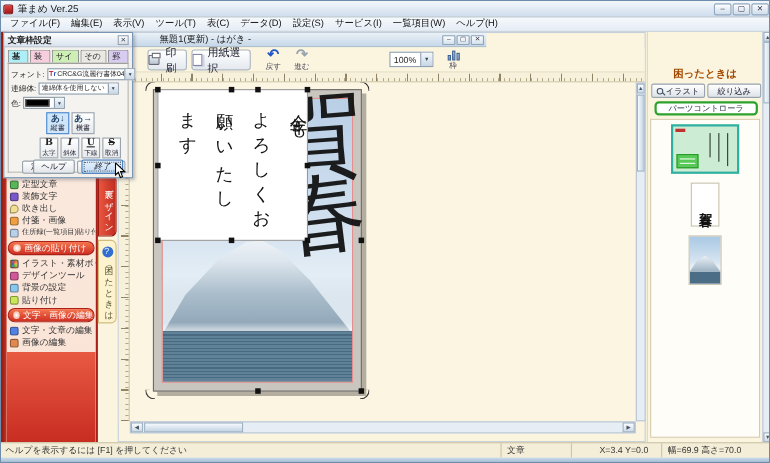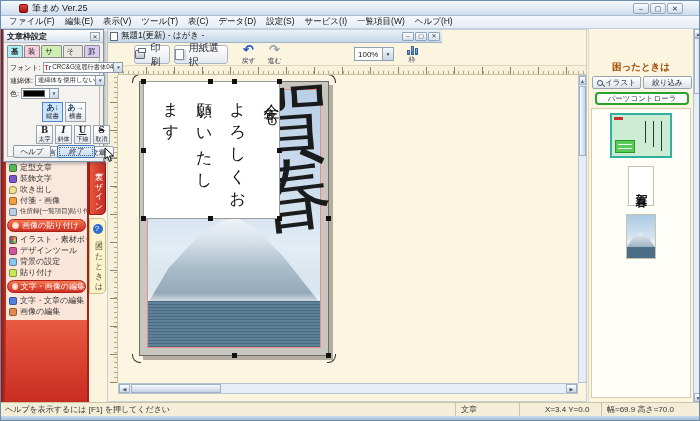--- a/index.html
+++ b/index.html
@@ -4,21 +4,21 @@
 <style>
   * { margin:0; padding:0; box-sizing:border-box; }
   html,body { width:700px; height:421px; }
   body { font-family:"Liberation Sans",sans-serif; font-size:9px; color:#222; }
   #app { position:relative; width:700px; height:421px; background:#fbf5e0;
          border:1px solid #6e8cab; overflow:hidden; }
 
   
   .titlebar { position:absolute; left:0; top:0; width:700px; height:15px;
     background:linear-gradient(#f4f8fc,#cfdded); border-bottom:1px solid #a8bcd0;
-    display:flex; align-items:center; padding:0 18px; }
+    display:flex; align-items:center; padding:0 2px; }
   .app-icon { width:9px; height:9px; background:linear-gradient(#e84040,#a01818);
     border:1px solid #801010; border-radius:2px; margin-right:4px; }
   .titlebar .t { font-size:9px; color:#1a1a1a; flex:1; }
   .winbtns { display:flex; gap:1px; }
   .winbtn { width:16px; height:11px; background:linear-gradient(#fdfeff,#cfdcea);
     border:1px solid #92a8c0; border-radius:2px; font-size:7px; line-height:9px;
     text-align:center; color:#334; }
 
   .menubar { position:absolute; left:0; top:15px; width:700px; height:13px;
     background:linear-gradient(#f6f9fc,#e4ecf5); border-bottom:1px solid #c2d0de;
@@ -57,21 +57,21 @@
     background:#2f6fd0; color:#fff; font-size:8px; line-height:10px; text-align:center;
     margin-bottom:2px; }
 
   
   .docwin { position:absolute; left:106px; top:28px; width:480px; height:373px;
     background:#fbf5e0; border:1px solid #c3cfd9; }
   .doc-titlebar { position:absolute; left:0; top:0; width:334px; height:13px;
     background:linear-gradient(#eaf1f8,#c6d7e8); border-bottom:1px solid #9fb4c8;
     display:flex; align-items:center; padding:0 2px; }
   .doc-ico { width:8px; height:9px; background:#fff; border:1px solid #667; margin-right:3px; }
-  .doc-titlebar .t { flex:1; font-size:8.5px; color:#1a1a1a; white-space:nowrap; overflow:hidden; }
+  .doc-titlebar .t { flex:1; font-size:8.5px; color:#1a1a1a; white-space:nowrap; overflow:hidden;margin-left:24px; }
   .doc-btn { width:12px; height:9px; background:linear-gradient(#fff,#d4e0ec);
     border:1px solid #8ea4ba; border-radius:1px; font-size:6px; line-height:7px;
     text-align:center; color:#334; margin-left:1px; }
 
   .toolbar { position:absolute; left:0; top:13px; width:478px; height:23px;
     background:#fbf5e0; border-bottom:1px solid #e2d9bd; }
   .tbtn { position:absolute; top:2px; height:19px; background:linear-gradient(#ffffff,#e4e9ef);
     border:1px solid #aab6c2; border-radius:3px; display:flex; align-items:center;
     justify-content:center; gap:5px; font-size:10px; color:#223; }
   .printer-ico { width:11px; height:9px; background:linear-gradient(#eef2f6,#b8c4d0);
@@ -192,21 +192,21 @@
   .statusbar { position:absolute; left:0; top:401px; width:700px; height:14px;
     background:#f4eed9; border-top:1px solid #cdc4a6; display:flex; align-items:center;
     font-size:8px; color:#333; }
   .statusbar .cell { border-left:1px solid #cdc4a6; height:100%; display:flex;
     align-items:center; padding:0 5px; white-space:nowrap; }
   .statusbar .grow { flex:1; padding-left:4px; }
   .bottom-edge { position:absolute; left:0; top:415px; width:700px; height:6px;
     background:linear-gradient(#cadcec,#93aec8); }
 
   
-  .dialog { position:absolute; left:2px; top:28px; width:101px; height:133px;
+  .dialog { position:absolute; left:2px; top:28px; width:118px; height:133px;
     background:#f1f0ec; border:1px solid #7a96b4; box-shadow:2px 2px 3px rgba(60,70,90,.35);
     z-index:20; }
   .dlg-title { height:13px; background:linear-gradient(#fdfdfd,#d9e3ef);
     border-bottom:1px solid #b8c4d2; display:flex; align-items:center; padding:0 3px; }
   .dlg-title .t { flex:1; font-size:8px; font-weight:bold; color:#1a1a1a; }
   .dlg-x { width:10px; height:9px; background:linear-gradient(#fff,#d8dde4);
     border:1px solid #96a4b4; font-size:6px; line-height:8px; text-align:center; color:#345; }
   .dlg-tabs { display:flex; padding:2px 3px 0; gap:1px; }
   .dlg-tab { height:12px; padding:0 3px; font-size:7.5px; line-height:12px;
     border:1px solid #8a8a8a; border-bottom:none; border-radius:2px 2px 0 0; color:#222; }

